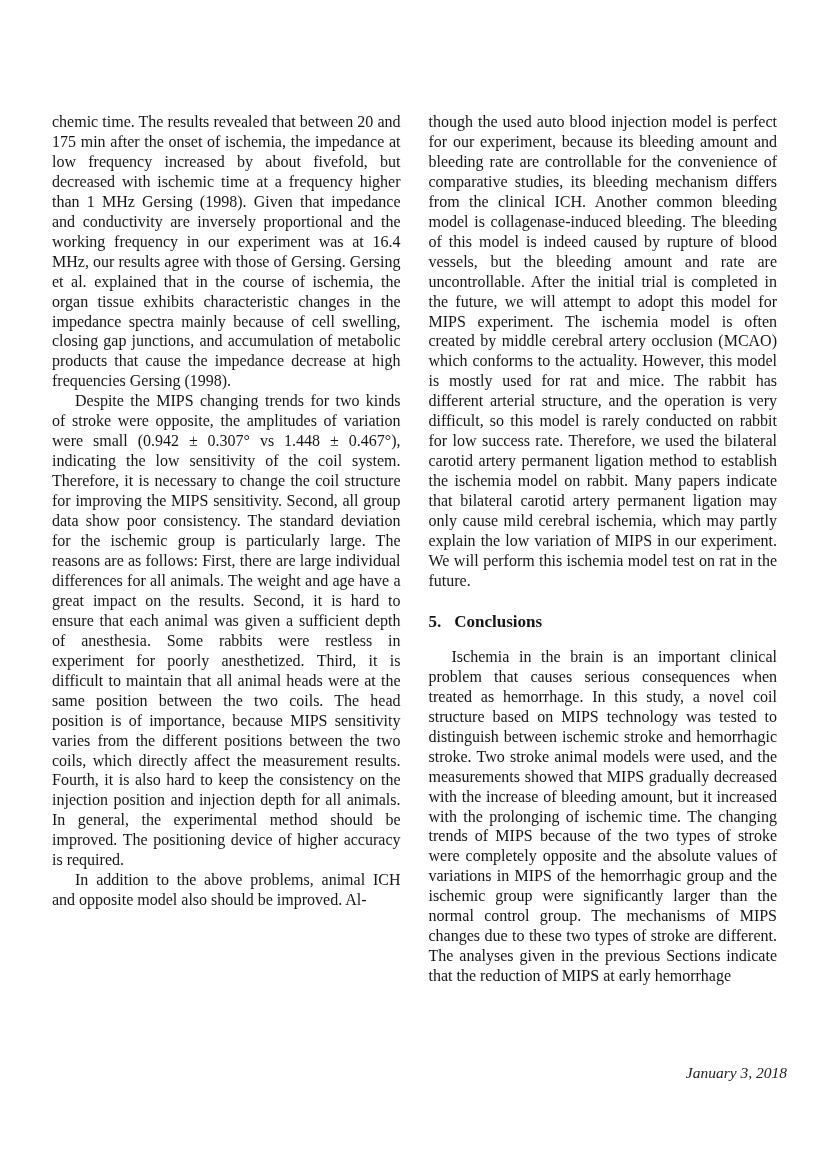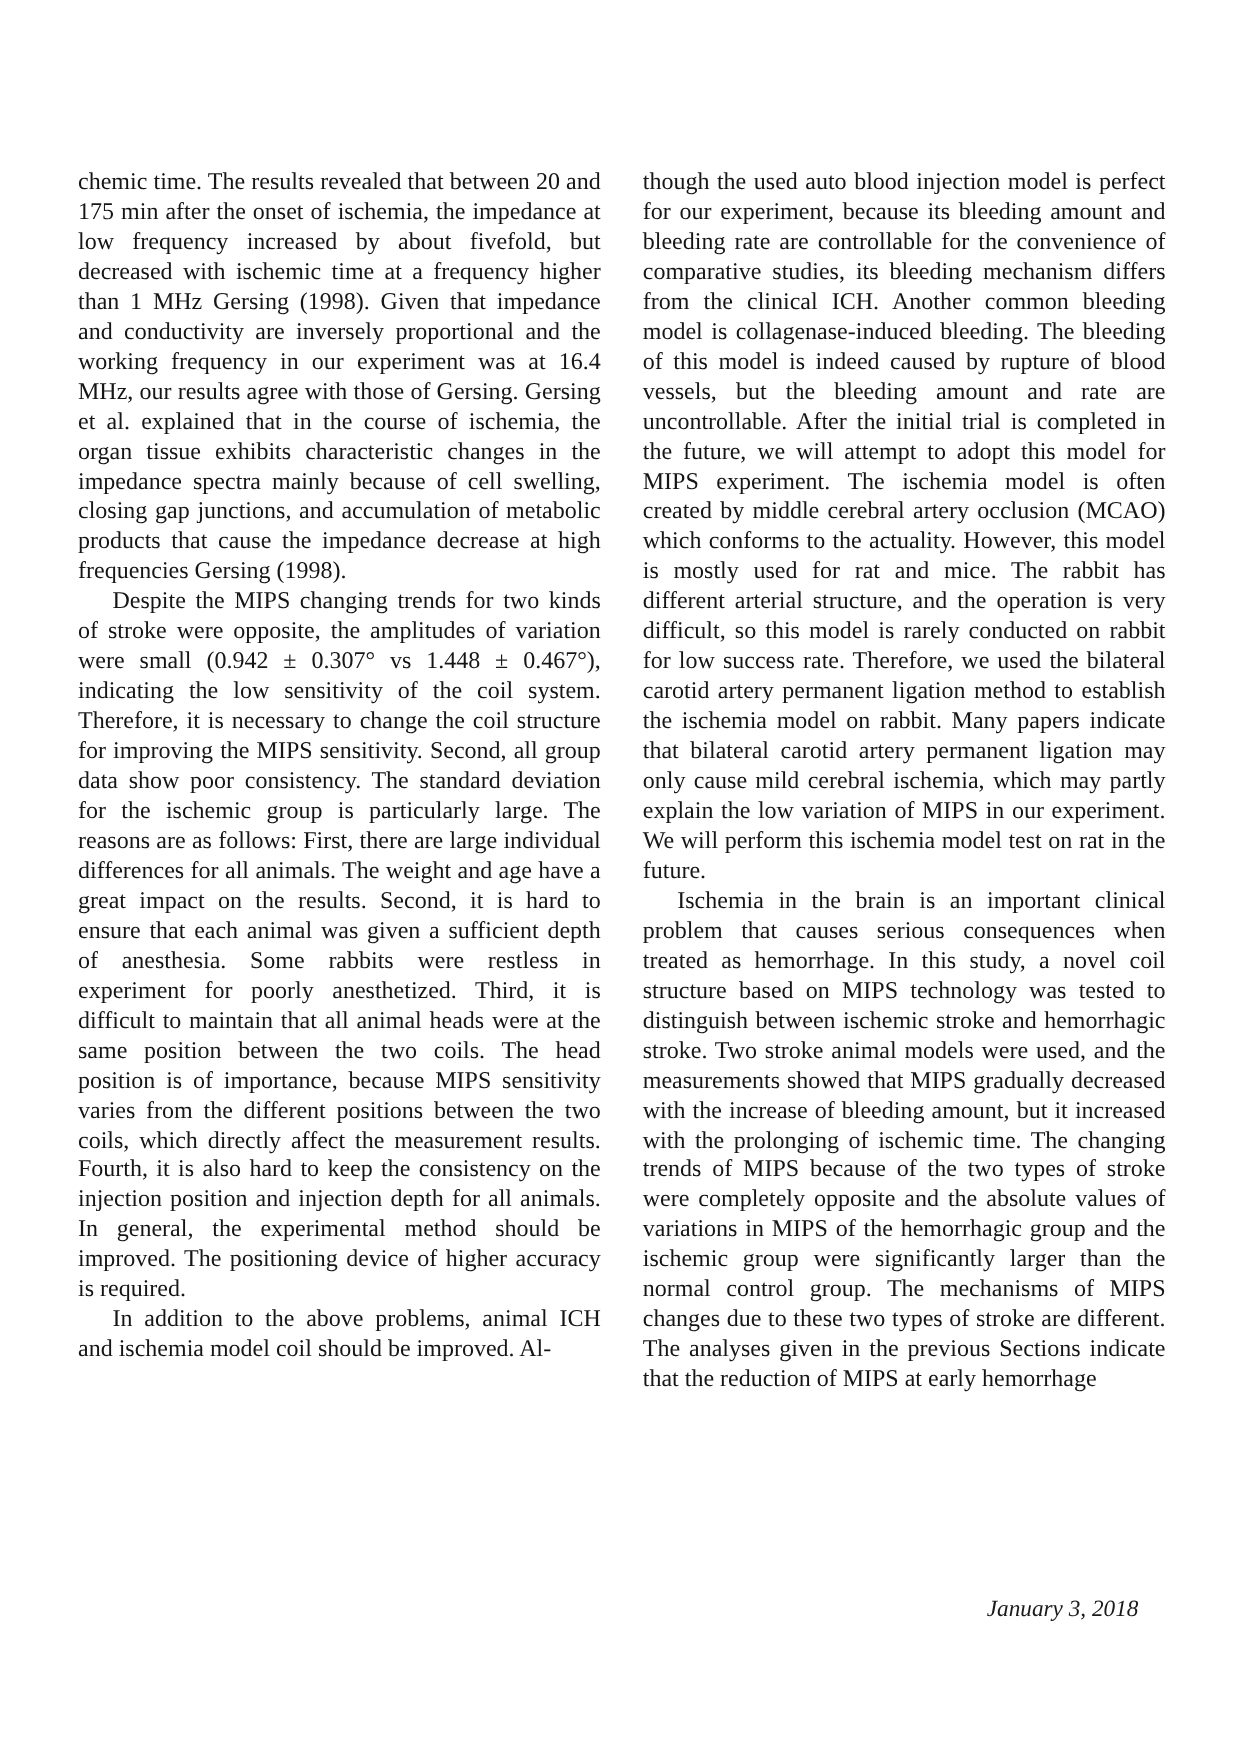--- a/index.html
+++ b/index.html
@@ -33,40 +33,43 @@
   .section-heading {
     font-size: 17px;
     font-weight: bold;
     text-align: left;
     margin: 21px 0 15px 0;
     line-height: 20px;
   }
   .section-number { margin-right: 13px; }
   .footer {
     position: absolute;
-    right: 68px; top: 1064px;
+    right: 40px; top: 1064px;
     font-style: italic;
     font-size: 15.5px;
     color: #1a1a1a;
     text-align: right;
   }
 </style>
 </head>
 <body>
 
 <div class="page">
   <div class="columns">
 
     <div class="column">
       <p>chemic time. The results revealed that between 20 and 175 min after the onset of ischemia, the impedance at low frequency increased by about fivefold, but decreased with ischemic time at a frequency higher than 1 MHz Gersing (1998). Given that impedance and conductivity are inversely proportional and the working frequency in our experiment was at 16.4 MHz, our results agree with those of Gersing. Gersing et al. explained that in the course of ischemia, the organ tissue exhibits characteristic changes in the impedance spectra mainly because of cell swelling, closing gap junctions, and accumulation of metabolic products that cause the impedance decrease at high frequencies Gersing (1998).</p>
       <p class="indent">Despite the MIPS changing trends for two kinds of stroke were opposite, the amplitudes of variation were small (0.942 ± 0.307° vs 1.448 ± 0.467°), indicating the low sensitivity of the coil system. Therefore, it is necessary to change the coil structure for improving the MIPS sensitivity. Second, all group data show poor consistency. The standard deviation for the ischemic group is particularly large. The reasons are as follows: First, there are large individual differences for all animals. The weight and age have a great impact on the results. Second, it is hard to ensure that each animal was given a sufficient depth of anesthesia. Some rabbits were restless in experiment for poorly anesthetized. Third, it is difficult to maintain that all animal heads were at the same position between the two coils. The head position is of importance, because MIPS sensitivity varies from the different positions between the two coils, which directly affect the measurement results. Fourth, it is also hard to keep the consistency on the injection position and injection depth for all animals. In general, the experimental method should be improved. The positioning device of higher accuracy is required.</p>
-      <p class="indent">In addition to the above problems, animal ICH and ischemia model coil should be improved. Al-</p>
+      <p class="indent">In addition to the above problems, animal ICH and opposite model also should be improved. Al-</p>
     </div>
 
     <div class="column">
       <p>though the used auto blood injection model is perfect for our experiment, because its bleeding amount and bleeding rate are controllable for the convenience of comparative studies, its bleeding mechanism differs from the clinical ICH. Another common bleeding model is collagenase-induced bleeding. The bleeding of this model is indeed caused by rupture of blood vessels, but the bleeding amount and rate are uncontrollable. After the initial trial is completed in the future, we will attempt to adopt this model for MIPS experiment. The ischemia model is often created by middle cerebral artery occlusion (MCAO) which conforms to the actuality. However, this model is mostly used for rat and mice. The rabbit has different arterial structure, and the operation is very difficult, so this model is rarely conducted on rabbit for low success rate. Therefore, we used the bilateral carotid artery permanent ligation method to establish the ischemia model on rabbit. Many papers indicate that bilateral carotid artery permanent ligation may only cause mild cerebral ischemia, which may partly explain the low variation of MIPS in our experiment. We will perform this ischemia model test on rat in the future.</p>
+      <h2 class="section-heading">
+        <span class="section-number">5.</span><span>Conclusions</span>
+      </h2>
       <p class="indent">Ischemia in the brain is an important clinical problem that causes serious consequences when treated as hemorrhage. In this study, a novel coil structure based on MIPS technology was tested to distinguish between ischemic stroke and hemorrhagic stroke. Two stroke animal models were used, and the measurements showed that MIPS gradually decreased with the increase of bleeding amount, but it increased with the prolonging of ischemic time. The changing trends of MIPS because of the two types of stroke were completely opposite and the absolute values of variations in MIPS of the hemorrhagic group and the ischemic group were significantly larger than the normal control group. The mechanisms of MIPS changes due to these two types of stroke are different. The analyses given in the previous Sections indicate that the reduction of MIPS at early hemorrhage</p>
     </div>
 
   </div>
 
   <div class="footer">January 3, 2018</div>
 </div>
 
 </body></html>

